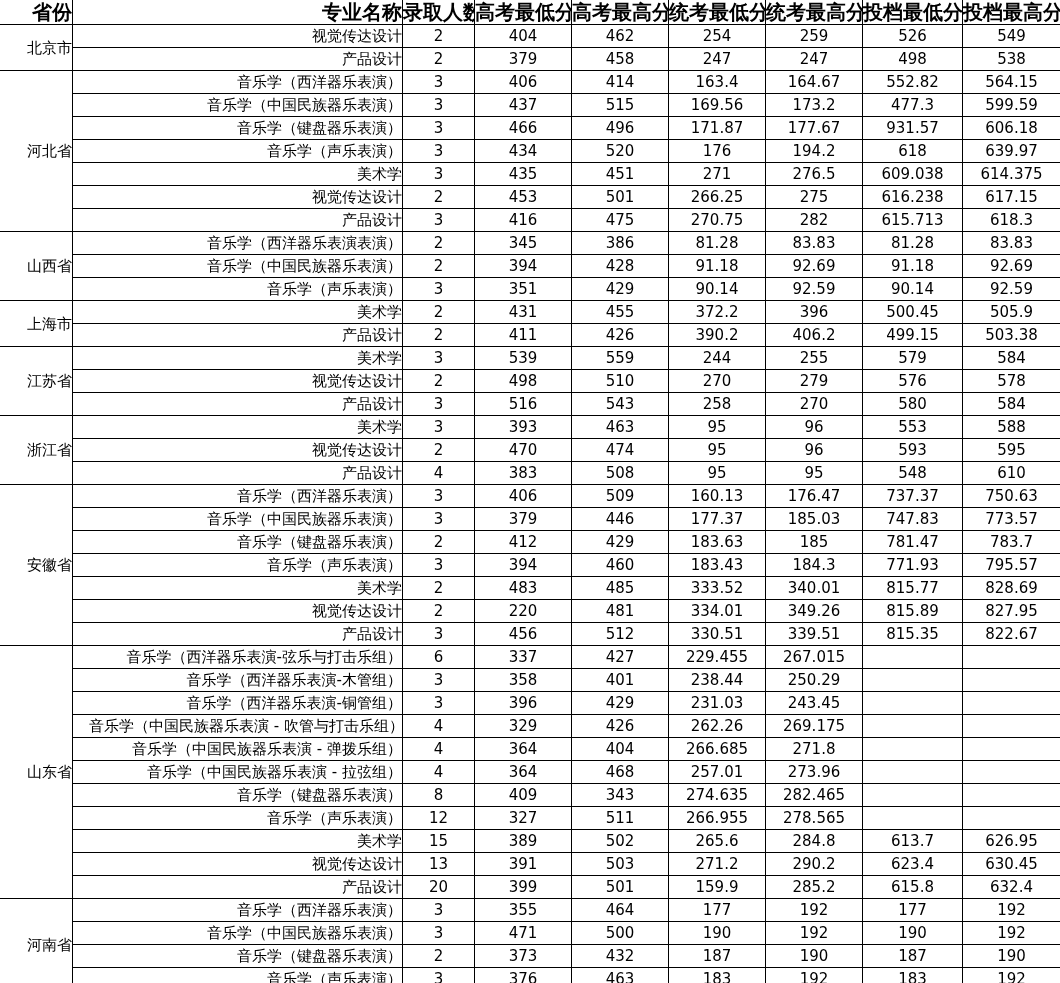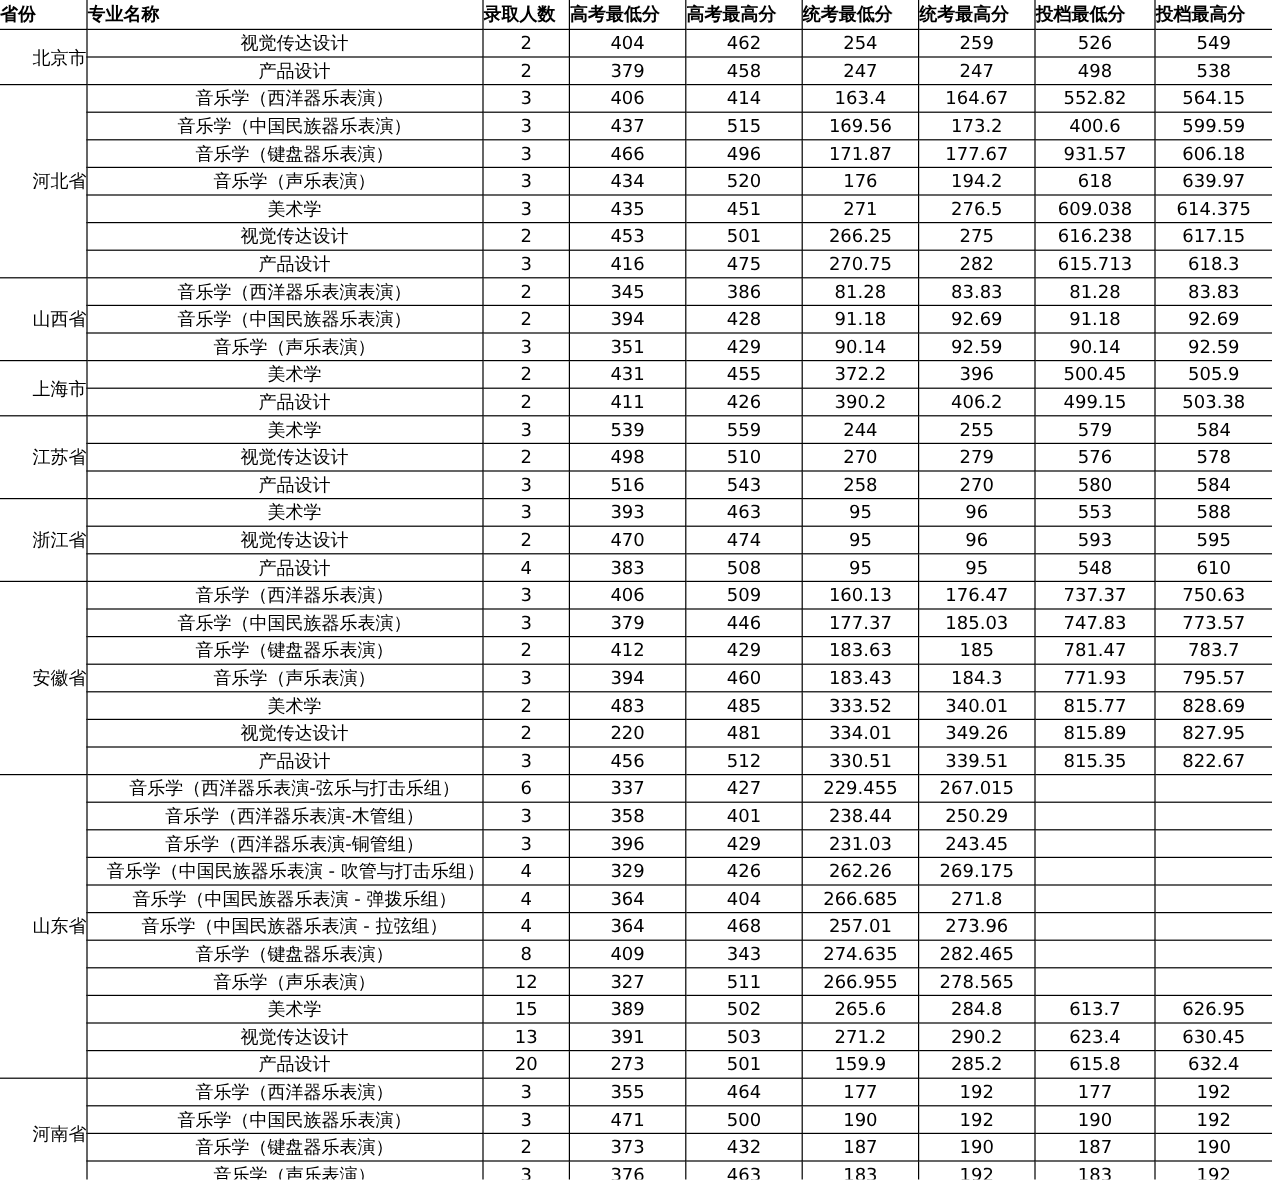--- a/index.html
+++ b/index.html
@@ -1,21 +1,21 @@
 <!DOCTYPE html>
 <html><head>
 <meta charset="utf-8">
 <style>
   html, body { margin:0; padding:0; background:#ffffff; }
   body { width:1060px; height:983px; overflow:hidden; font-family:"DejaVu Sans", "Liberation Sans", sans-serif; color:#000; }
   table { border-collapse:collapse; table-layout:fixed; width:1061px; margin-left:-1px; margin-top:-1px; }
   td, th { border:1px solid #000; padding:0; font-size:15px; line-height:22px; height:22px; white-space:nowrap; overflow:hidden; }
-  th { font-weight:bold; text-align:left; height:24px; line-height:24px; font-size:15px; }
+  th { font-weight:bold; text-align:right; height:24px; line-height:24px; font-size:20px; }
   td.prov { text-align:right; vertical-align:middle;margin-top:28px; }
-  td.major { text-align:center; padding-left:16px; }
+  td.major { text-align:right; padding-left:16px; }
   td.num { text-align:center; }
 </style>
 </head>
 <body>
 
 <table>
   <colgroup>
     <col style="width:73px">
     <col style="width:330px">
     <col style="width:72px">
@@ -72,21 +72,21 @@
         <td class="num">552.82</td>
         <td class="num">564.15</td>
       </tr>
       <tr>
         <td class="major">音乐学（中国民族器乐表演）</td>
         <td class="num">3</td>
         <td class="num">437</td>
         <td class="num">515</td>
         <td class="num">169.56</td>
         <td class="num">173.2</td>
-        <td class="num">400.6</td>
+        <td class="num">477.3</td>
         <td class="num">599.59</td>
       </tr>
       <tr>
         <td class="major">音乐学（键盘器乐表演）</td>
         <td class="num">3</td>
         <td class="num">466</td>
         <td class="num">496</td>
         <td class="num">171.87</td>
         <td class="num">177.67</td>
         <td class="num">931.57</td>
@@ -414,21 +414,21 @@
         <td class="num">391</td>
         <td class="num">503</td>
         <td class="num">271.2</td>
         <td class="num">290.2</td>
         <td class="num">623.4</td>
         <td class="num">630.45</td>
       </tr>
       <tr>
         <td class="major">产品设计</td>
         <td class="num">20</td>
-        <td class="num">273</td>
+        <td class="num">399</td>
         <td class="num">501</td>
         <td class="num">159.9</td>
         <td class="num">285.2</td>
         <td class="num">615.8</td>
         <td class="num">632.4</td>
       </tr>
       <tr>
         <td class="prov" rowspan="4">河南省</td>
         <td class="major">音乐学（西洋器乐表演）</td>
         <td class="num">3</td>

